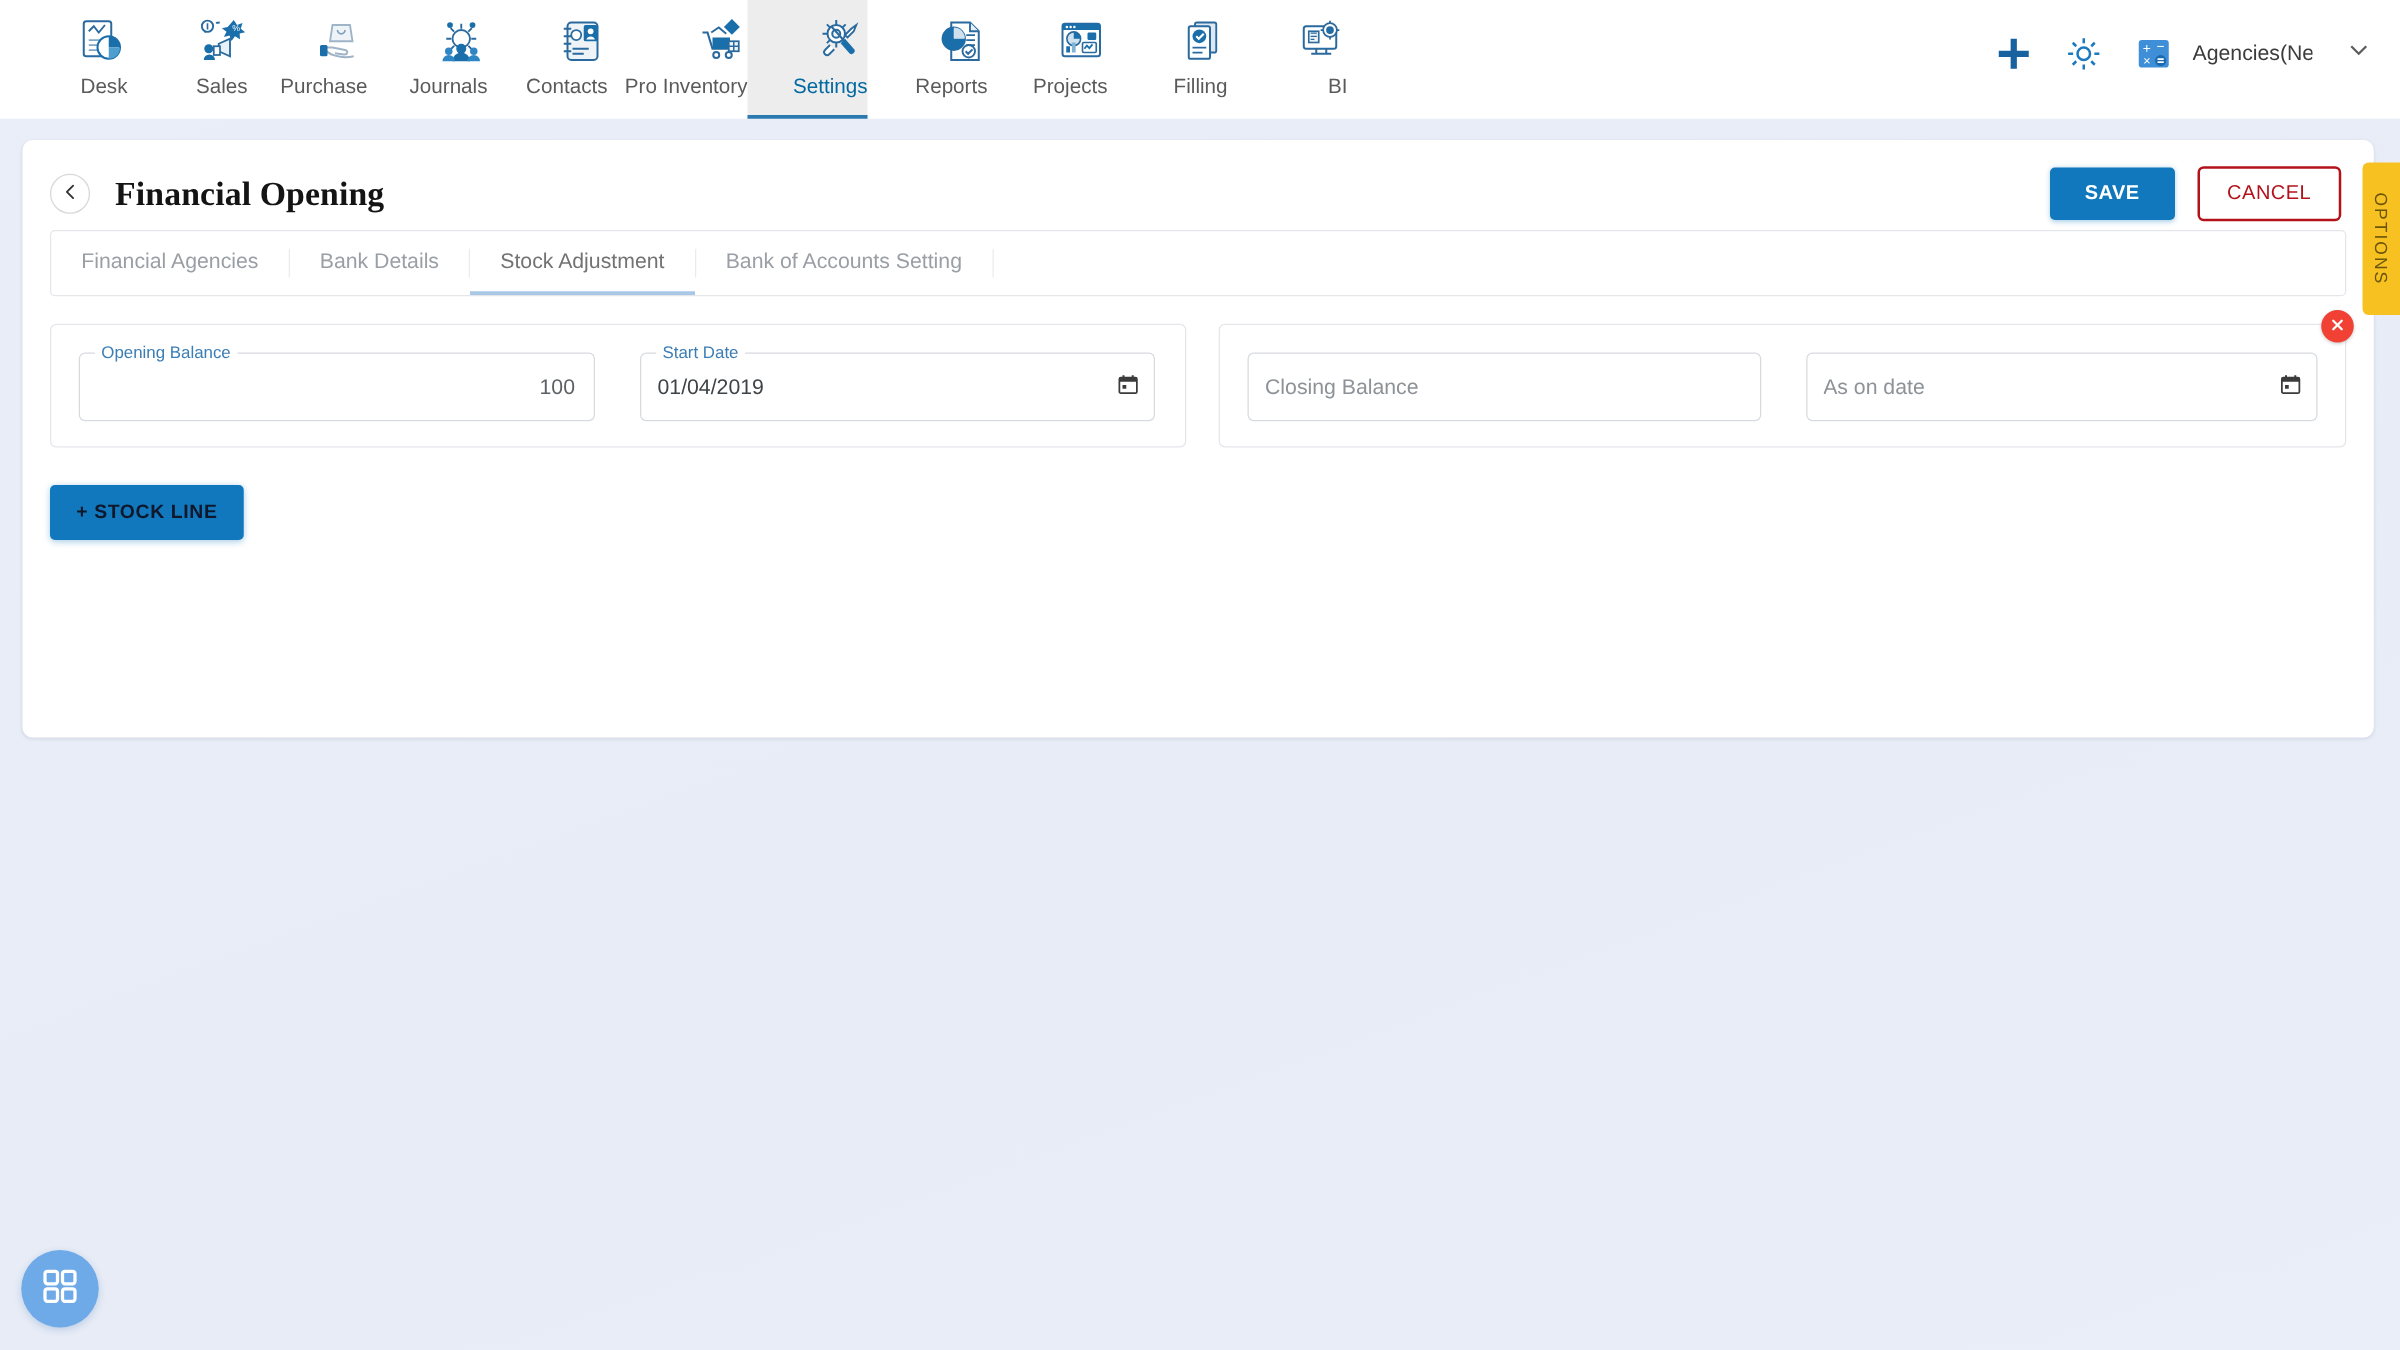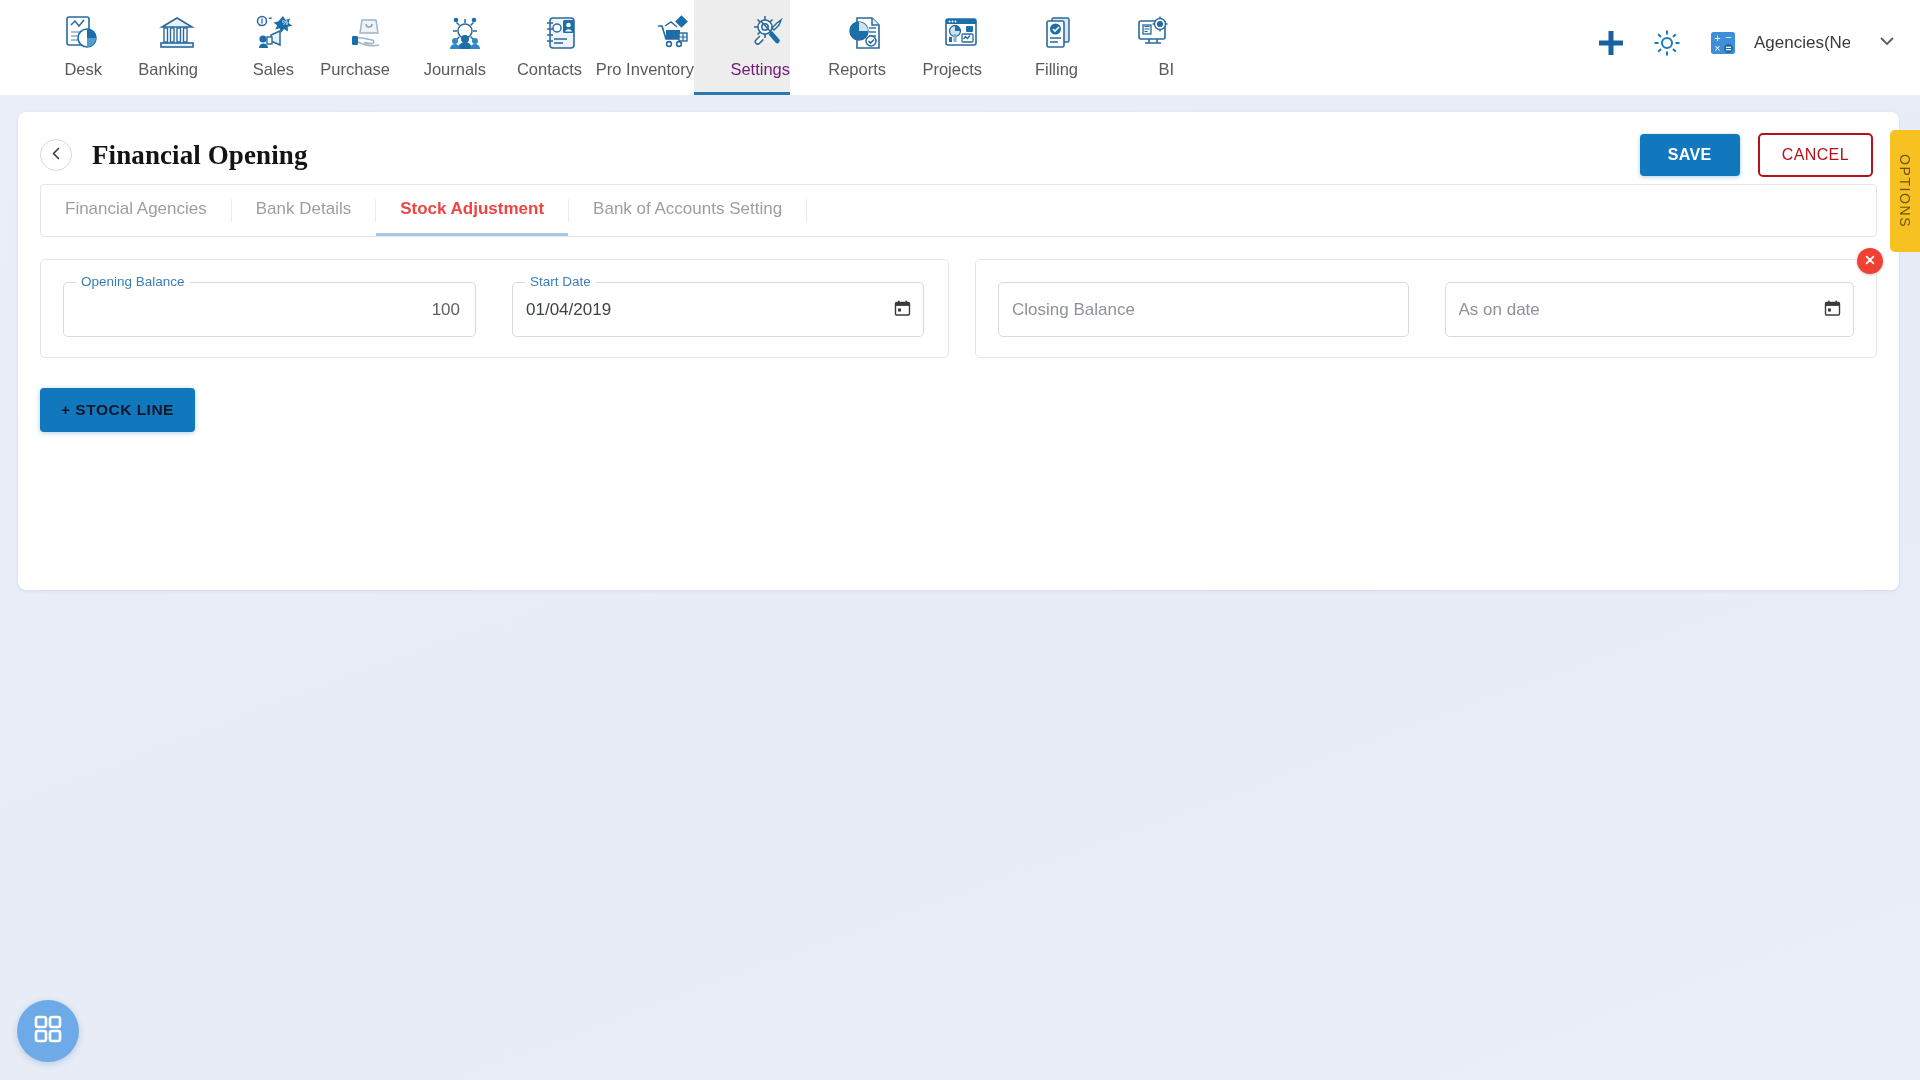--- a/index.html
+++ b/index.html
@@ -36,21 +36,21 @@
   .nav-item .ic { height: 46px; display:flex; align-items:center; justify-content:center; }
   .nav-item .ic svg { display: block; }
   .nav-item .lbl {
     font-size: 16.5px;
     color: #5a5a5a;
     margin-top: 4px;
     white-space: nowrap;
   }
   .nav-item.wide { width: 112px; }
   .nav-item.active { background: #ededed; border-bottom: 3px solid #2a7ab0; }
-  .nav-item.active .lbl { color: #701a75; }
+  .nav-item.active .lbl { color: #0369a1; }
 
   .nav-right {
     margin-left: auto;
     display: flex; align-items: center;
     gap: 26px;
     padding-right: 22px;
     padding-bottom: 10px;
   }
   .nav-right .icobtn { cursor: pointer; display:flex; align-items:center; }
   .acct-name {
@@ -146,21 +146,21 @@
   .tab {
     display: flex; align-items: center;
     padding: 0 24px;
     font-size: 17px;
     color: #9a9fa6;
     cursor: pointer;
     border-bottom: 3px solid transparent;
     position: relative;
     white-space: nowrap;
   }
-  .tab.active { color: #ef4444; font-weight: bold; border-bottom: 3px solid #a8c8e6; }
+  .tab.active { color: #737373; font-weight: normal; border-bottom: 3px solid #a8c8e6; }
   .tab-sep { width: 1px; background: #e9ebee; margin: 14px 0; }
 
   
   .form-row {
     margin: 22px 22px 0 22px;
     display: flex;
     gap: 26px;
     align-items: flex-start;
     position: relative;
   }
@@ -288,33 +288,20 @@
           <line x1="11" y1="24" x2="19" y2="24" stroke="#7fa8c9" stroke-width="1.4"></line>
           <line x1="11" y1="28" x2="22" y2="28" stroke="#7fa8c9" stroke-width="1.4"></line>
           <circle cx="27" cy="26" r="9" fill="#fff" stroke="#1a6faa" stroke-width="1.6"></circle>
           <path d="M27 26 L27 17 A9 9 0 0 1 36 26 Z" fill="#1a6faa"></path>
           <path d="M27 26 L36 26 A9 9 0 0 1 27 35 Z" fill="#4f9ed0"></path>
         </svg>
       </span>
       <span class="lbl">Desk</span>
     </div>
 
-    <div class="nav-item">
-      <span class="ic">
-        <svg width="42" height="42" viewBox="0 0 42 42">
-          <path d="M6 15 L21 6 L36 15 Z" fill="#e8f1f8" stroke="#2a6a9e" stroke-width="1.6"></path>
-          <rect x="8" y="16" width="3.5" height="14" fill="#fff" stroke="#2a6a9e" stroke-width="1.4"></rect>
-          <rect x="14.5" y="16" width="3.5" height="14" fill="#fff" stroke="#2a6a9e" stroke-width="1.4"></rect>
-          <rect x="21" y="16" width="3.5" height="14" fill="#fff" stroke="#2a6a9e" stroke-width="1.4"></rect>
-          <rect x="27.5" y="16" width="3.5" height="14" fill="#fff" stroke="#2a6a9e" stroke-width="1.4"></rect>
-          <rect x="5" y="31" width="32" height="4" fill="#e8f1f8" stroke="#2a6a9e" stroke-width="1.6"></rect>
-        </svg>
-      </span>
-      <span class="lbl">Banking</span>
-    </div>
 
     <div class="nav-item">
       <span class="ic">
         <svg width="42" height="42" viewBox="0 0 42 42">
           <path d="M8 14 a13 13 0 0 1 13 -8" fill="none" stroke="#2a6a9e" stroke-width="1.5" stroke-dasharray="3 3"></path>
           <circle cx="10" cy="9" r="4.5" fill="#fff" stroke="#2a6a9e" stroke-width="1.5"></circle>
           <path d="M10 6.5 v5" stroke="#2a6a9e" stroke-width="1.3"></path>
           <path d="M31 4 l2.6 4 4.4 -1.6 -1.4 4.5 3.6 2.8 -4.5 1 .3 4.7 -4 -2.4 -2.8 3.7 -1.6 -4.4 -4.5 1.2 2.1 -4.1 -3.7 -2.8 4.6 -1.1z" fill="#1a6faa"></path>
           <text x="33" y="13" font-size="7" fill="#fff" text-anchor="middle" font-family="sans-serif">%</text>
           <circle cx="11" cy="27" r="3.6" fill="#1a6faa"></circle>

